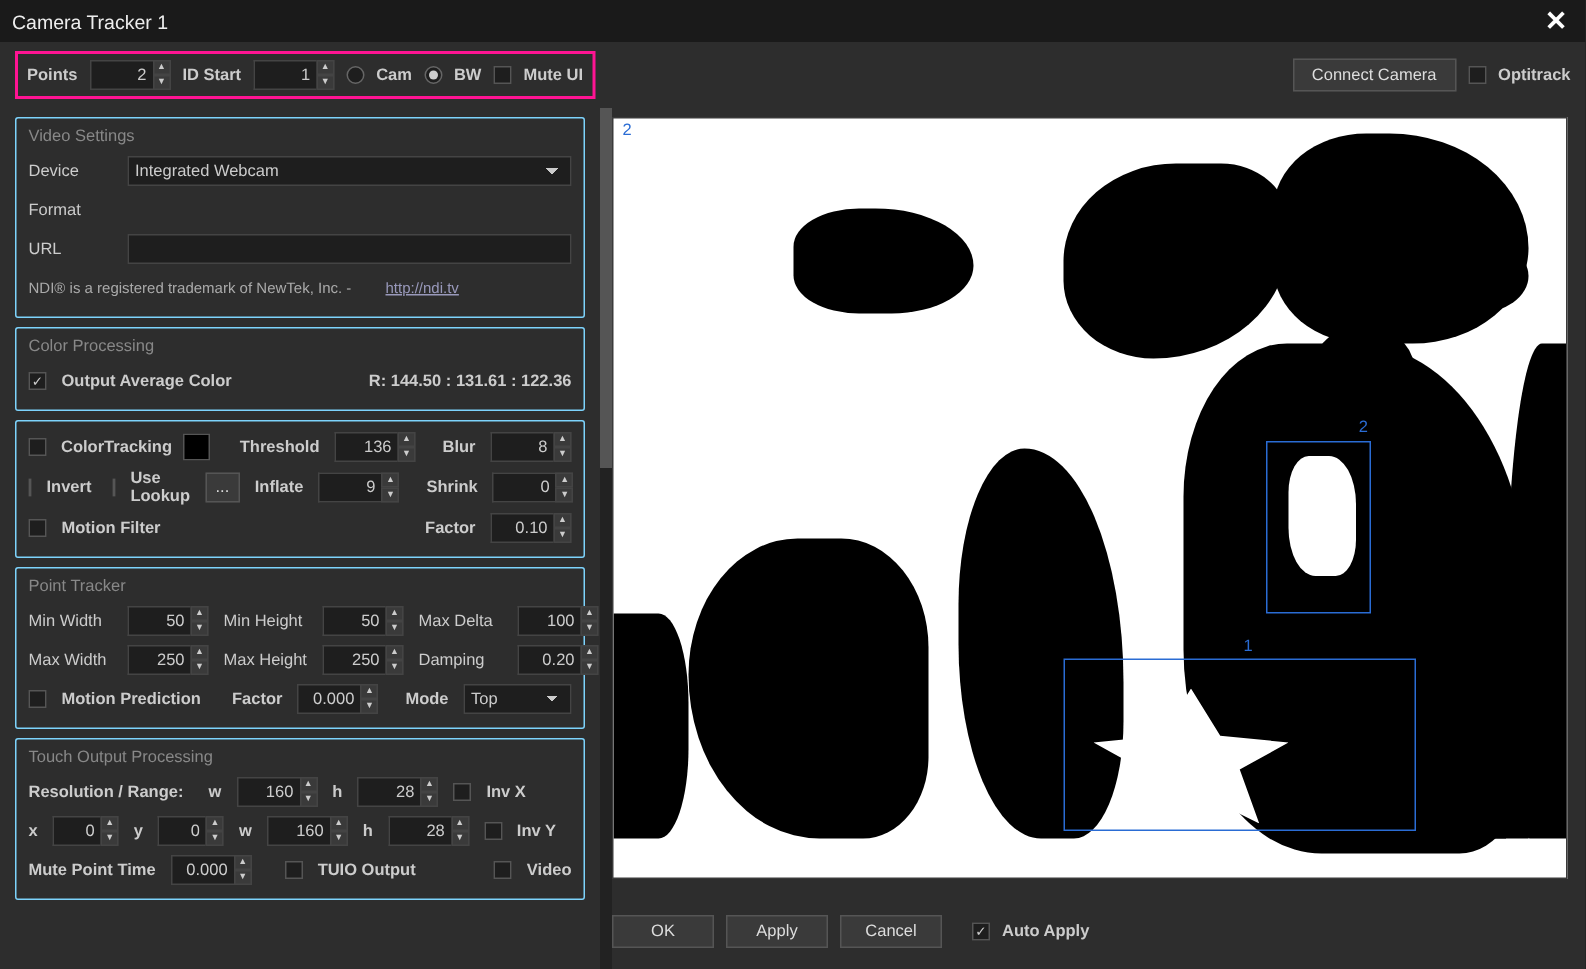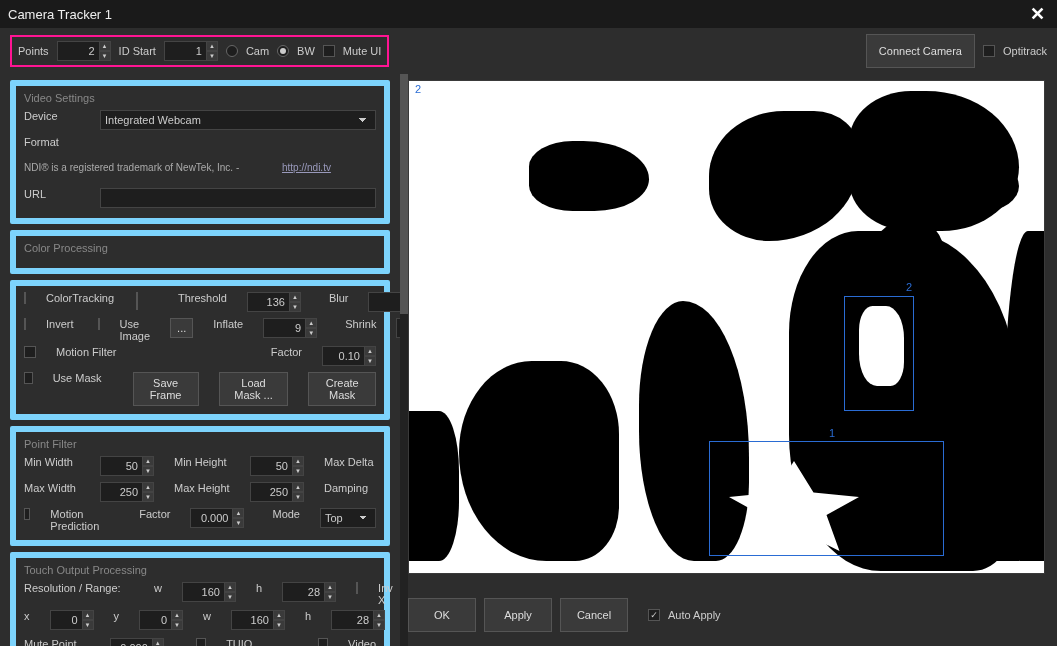--- a/index.html
+++ b/index.html
@@ -6,37 +6,37 @@
 body { background: #1a1a1a; color: #ccc; font-size: 11px; width: 1057px; height: 646px; overflow: hidden; position: relative; }
 .window { background: #2d2d2d; width: 100%; height: 100%; display: flex; flex-direction: column; }
 .titlebar { background: #1a1a1a; padding: 3px 8px; display: flex; justify-content: space-between; align-items: center; color: #eee; font-size: 13px; }
 .close-x { color: #fff; font-size: 18px; font-weight: bold; cursor: pointer; padding: 0 4px; }
 .topbar { background: #2d2d2d; padding: 6px 10px; display: flex; align-items: center; gap: 8px; }
 .highlight-box { border: 2px solid #ff1493; padding: 4px 6px; display: flex; align-items: center; gap: 8px; }
 .spacer { flex: 1; }
 .body-area { display: flex; flex: 1; overflow: hidden; }
 .left-panel { width: 400px; padding: 6px 10px; overflow-y: auto; display: flex; flex-direction: column; gap: 6px; }
 .right-panel { flex: 1; display: flex; flex-direction: column; padding: 6px 12px 6px 0; }
-.fieldset { border: 6px solid #7dd3fc; border-radius: 2px; padding: 6px 8px 8px 8px; background: #2d2d2d; }
+.fieldset { border: 1px solid #7dd3fc; border-radius: 2px; padding: 6px 8px 8px 8px; background: #2d2d2d; }
 .legend { color: #888; font-size: 11px; margin-bottom: 6px; display: block; }
-.row { display: flex; align-items: flex-start; gap: 20px; margin-bottom: 4px; min-height: 22px; }
+.row { display: flex; align-items: center; gap: 10px; margin-bottom: 4px; min-height: 22px; }
 .row:last-child { margin-bottom: 0; }
 .lbl { color: #ccc; min-width: 56px; }
-.lbl-sm { color: #ccc; }
+.lbl-sm { color: #ccc; font-weight: bold; }
 select, input[type="text"] { background: #1e1e1e; border: 1px solid #444; color: #ccc; font-size: 11px; padding: 2px 4px; height: 20px; }
 select { appearance: none; padding-right: 32px; background-image: linear-gradient(45deg, transparent 50%, #ccc 50%), linear-gradient(135deg, #ccc 50%, transparent 50%); background-position: calc(100% - 12px) 7px, calc(100% - 8px) 7px; background-size: 4px 4px, 4px 4px; background-repeat: no-repeat; }
 .spinner { display: flex; align-items: stretch; }
 .spinner input { width: 42px; text-align: right; border-right: none; }
 .spinner .sp-btns { display: flex; flex-direction: column; width: 12px; }
 .spinner .sp-btns span { flex:1; background: #3a3a3a; border: 1px solid #444; font-size: 6px; display:flex; align-items:center; justify-content:center; color:#ccc; cursor:pointer; line-height:1; }
 .chk { width: 12px; height: 12px; border: 1px solid #555; background: #1e1e1e; display:inline-flex; align-items:center; justify-content:center; cursor:pointer; font-size:9px; color:#ccc; }
 .chk.checked::after { content:"✓"; }
 .radio { width: 12px; height: 12px; border: 1px solid #666; border-radius: 50%; background: #1e1e1e; display:inline-flex; align-items:center; justify-content:center; cursor:pointer; }
 .radio.checked::after { content:""; width:6px; height:6px; background:#ccc; border-radius:50%; }
-.btn { background: #3a3a3a; border: 1px solid #555; color: #ddd; padding: 3px 12px; font-size: 11px; cursor: pointer; height: 34px; display:inline-flex; align-items:center; }
+.btn { background: #3a3a3a; border: 1px solid #555; color: #ddd; padding: 3px 12px; font-size: 11px; cursor: pointer; height: 22px; display:inline-flex; align-items:center; }
 .swatch { width: 18px; height: 18px; border: 1px solid #555; background: #000; }
 a { color: #99b; text-decoration: underline; }
 .footnote { color: #aaa; font-size: 10px; }
 .preview { flex: 1; border: 1px solid #3a3a3a; background: #fff; position: relative; overflow: hidden; margin-bottom: 20px; }
 .blob { position: absolute; background: #000; }
 .track-box { position: absolute; border: 1px solid #2a6cd4; }
 .track-label { position: absolute; color: #2a6cd4; font-size: 11px; }
 .bottom-buttons { display: flex; gap: 8px; align-items: center; padding: 4px 0 8px 0; }
 .bottom-buttons .btn { min-width: 68px; justify-content: center; }
 .scrollbar-fake { width: 8px; background: #222; }
@@ -88,32 +88,38 @@
 
       <div class="fieldset">
         <span class="legend">Video Settings</span>
         <div class="row">
           <span class="lbl">Device</span>
           <select class="wfull"><option>Integrated Webcam</option></select>
         </div>
         <div class="row">
           <span class="lbl">Format</span>
         </div>
+        <div class="row">
+          <span class="lbl">URL</span>
+          <input type="text" class="wfull" value="" style="">
+        </div>
         <div class="row footnote">
           <span>NDI® is a registered trademark of NewTek, Inc. -</span>&nbsp;
           <a href="#">http://ndi.tv</a>
         </div>
-        <div class="row">
-          <span class="lbl">URL</span>
-          <input type="text" class="wfull" value="" style="">
-        </div>
       </div>
 
       <div class="fieldset">
         <span class="legend">Color Processing</span>
+        <div class="row">
+          <span class="chk checked"></span>
+          <span class="lbl-sm">Output Average Color</span>
+          <div class="spacer"></div>
+          <span class="lbl-sm">R: 144.50 : 131.61 : 122.36</span>
+        </div>
       </div>
 
       <div class="fieldset">
         <div class="row">
           <span class="chk"></span>
           <span class="lbl-sm" style="min-width:70px">ColorTracking</span>
           <span class="swatch"></span>
           <div class="spacer"></div>
           <span class="lbl-sm">Threshold</span>
           <div class="spinner">
@@ -129,21 +135,21 @@
               <div class="sp-btns">
                 <span>▲</span>
                 <span>▼</span>
               </div>
             </div>
         </div>
         <div class="row">
           <span class="chk"></span>
           <span class="lbl-sm">Invert</span>
           <span class="chk" style="margin-left:4px"></span>
-          <span class="lbl-sm">Use Image</span>
+          <span class="lbl-sm">Use Lookup</span>
           <button class="btn" style="padding:3px 6px;height:20px">...</button>
           <span class="lbl-sm">Inflate</span>
           <div class="spinner">
               <input type="text" value="9" style="">
               <div class="sp-btns">
                 <span>▲</span>
                 <span>▼</span>
               </div>
             </div>
           <span class="lbl-sm" style="margin-left:8px">Shrink</span>
@@ -161,31 +167,24 @@
           <div class="spacer"></div>
           <span class="lbl-sm">Factor</span>
           <div class="spinner">
               <input type="text" value="0.10" style="">
               <div class="sp-btns">
                 <span>▲</span>
                 <span>▼</span>
               </div>
             </div>
         </div>
-        <div class="row">
-          <span class="chk"></span>
-          <span class="lbl-sm" style="min-width:60px">Use Mask</span>
-          <button class="btn">Save Frame</button>
-          <button class="btn">Load Mask ...</button>
-          <button class="btn">Create Mask</button>
-        </div>
-      </div>
-
-      <div class="fieldset">
-        <span class="legend">Point Filter</span>
+      </div>
+
+      <div class="fieldset">
+        <span class="legend">Point Tracker</span>
         <div class="row">
           <span class="lbl">Min Width</span>
           <div class="spinner">
               <input type="text" value="50" style="">
               <div class="sp-btns">
                 <span>▲</span>
                 <span>▼</span>
               </div>
             </div>
           <span class="lbl">Min Height</span>

